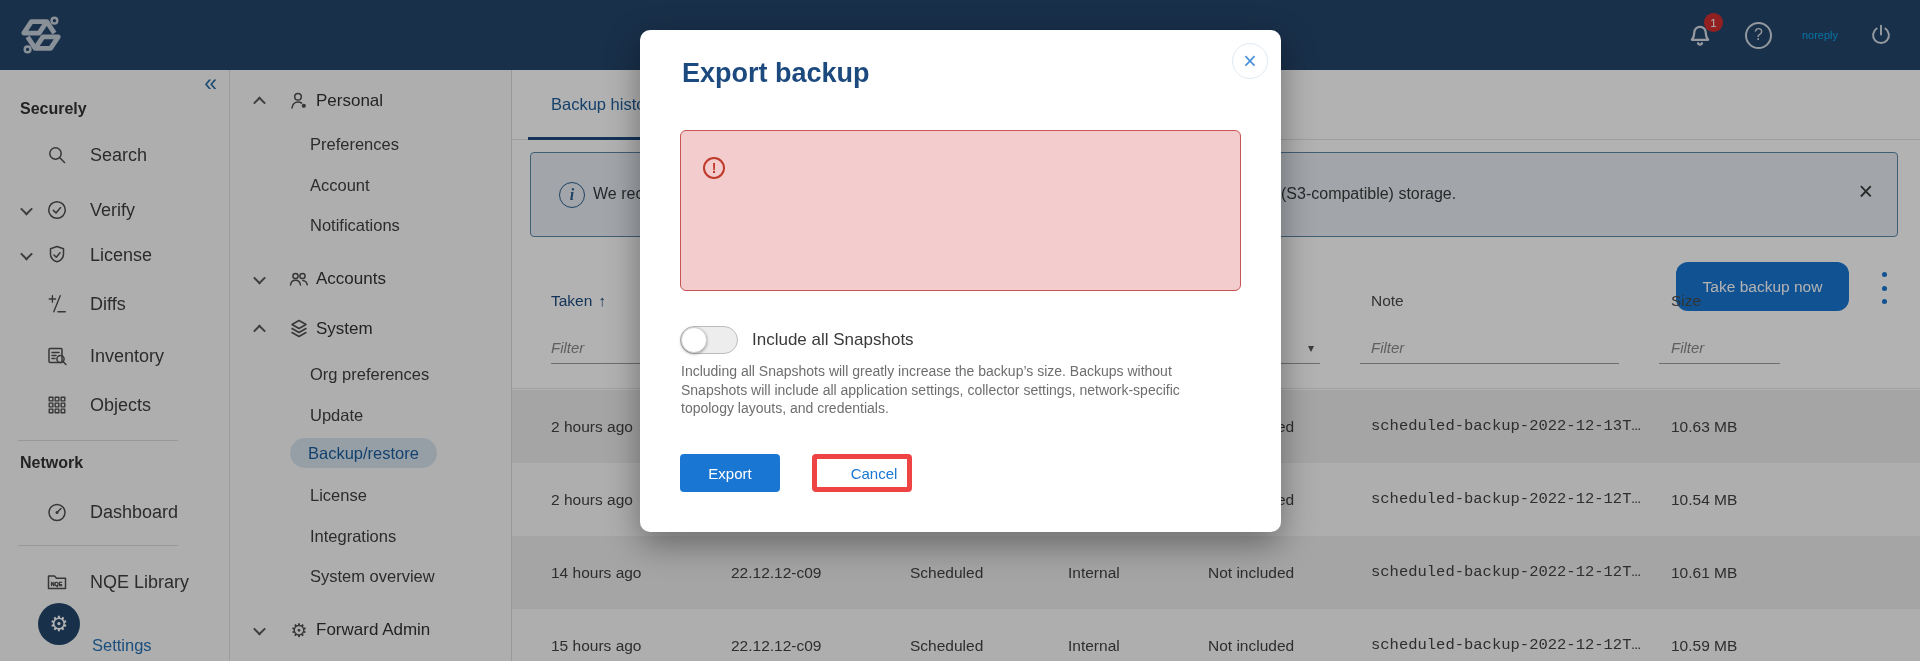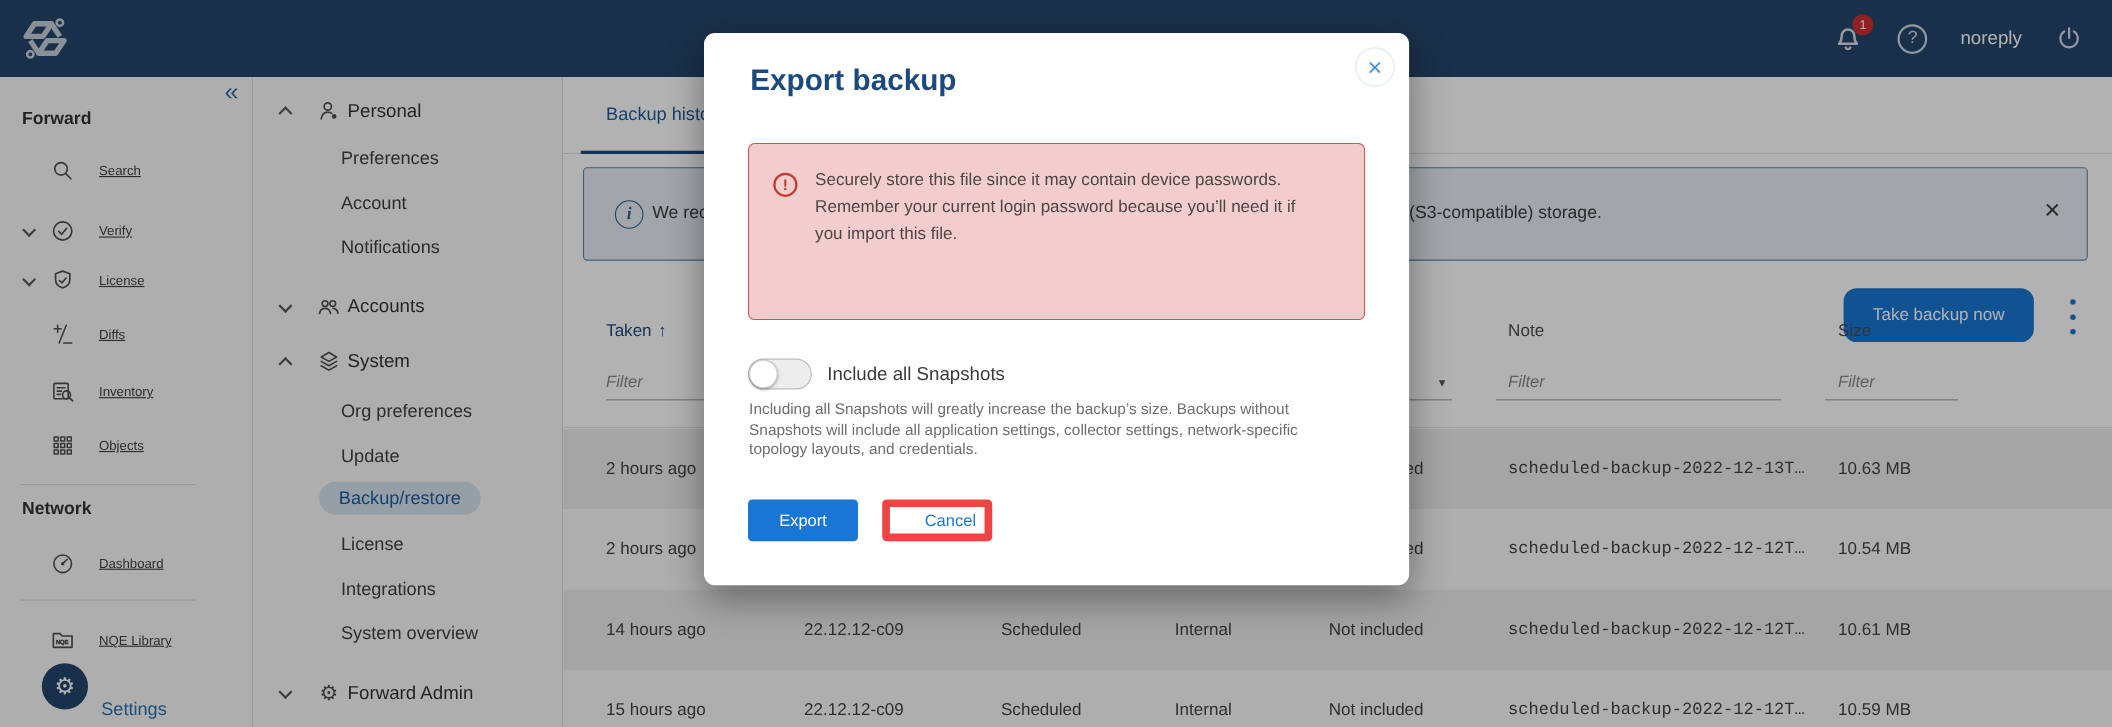--- a/index.html
+++ b/index.html
@@ -10,35 +10,35 @@
   
   .topbar { position:absolute; left:0; top:0; width:1920px; height:70px; background:#24466b;
             display:flex; align-items:center; justify-content:space-between; padding:0 26px 0 18px; }
   .logo { width:46px; height:46px; }
   .topbar-right { display:flex; align-items:center; gap:30px; }
   .bell-wrap { position:relative; width:30px; height:30px; cursor:pointer; }
   .badge { position:absolute; top:-7px; right:-8px; width:19px; height:19px; border-radius:50%;
            background:#d32f2f; color:#fff; font-size:11.5px; display:flex; align-items:center; justify-content:center; }
   .help-circle { width:27px; height:27px; border:2px solid #d3dae3; border-radius:50%; color:#d3dae3;
                  font-size:16px; display:flex; align-items:center; justify-content:center; cursor:pointer; }
-  .username { color:#ffffff; font-size:17px; }
+  .username { color:#0ea5e9; font-size:11px; }
   .icon-btn { cursor:pointer; }
 
   
   .body { position:absolute; left:0; top:70px; width:1920px; height:591px; display:flex; }
   .col1 { position:relative; width:230px; height:591px; background:#fafafa; border-right:1px solid #e0e0e0; }
   .col2 { position:relative; width:282px; height:591px; background:#fafafa; border-right:1px solid #dcdcdc; }
   .main { position:relative; flex:1; height:591px; background:#fff; }
 
   .collapse { position:absolute; top:2px; right:12px; color:#2d6da4; font-size:23px; cursor:pointer; line-height:1; }
   .sec-header { position:absolute; left:20px; font-size:16px; font-weight:700; color:#333; }
   .nav-row { position:absolute; left:0; width:100%; height:30px; display:flex; align-items:center; cursor:pointer; }
   .nav-row .chev { position:absolute; left:22px; }
   .nav-row .nicon { position:absolute; left:44px; width:26px; height:26px; display:flex; align-items:center; justify-content:center; }
-  .nav-row .nlabel { position:absolute; left:90px; font-size:12px; color:#3f3f3f;text-decoration:underline; }
+  .nav-row .nlabel { position:absolute; left:90px; font-size:18px; color:#3f3f3f; }
   .chev { width:9px; height:9px; border-right:2px solid #5a5a5a; border-bottom:2px solid #5a5a5a; display:inline-block; }
   .chev.down { transform:rotate(45deg) translate(-1px,-1px); }
   .chev.up { transform:rotate(-135deg) translate(-1px,-1px); }
   .divider1 { position:absolute; left:18px; width:160px; border-top:1px solid #dadada; }
   .settings-circle { position:absolute; left:38px; top:-7px; width:42px; height:42px; border-radius:50%;
                      background:#24466b; color:#fff; display:flex; align-items:center; justify-content:center; font-size:21px; }
   .settings-label { position:absolute; left:92px; font-size:16.5px; color:#2671b5;margin-top:27px; }
 
   
   .grp-row { position:absolute; left:0; width:100%; height:30px; display:flex; align-items:center; cursor:pointer; }
@@ -104,22 +104,22 @@
                 align-items:center; justify-content:center; }
   .alert-text { position:absolute; left:60px; top:21px; width:445px; font-size:15.5px; line-height:24.5px; color:#4a4644; }
   .toggle { position:absolute; left:40px; top:296px; width:58px; height:28px; border-radius:14px; background:#ededed;
             border:1px solid #bdbdbd; cursor:pointer; }
   .knob { position:absolute; left:0px; top:0px; width:26px; height:26px; border-radius:50%; background:#fff;
           border:1px solid #cfcfcf; box-shadow:0 1px 3px rgba(0,0,0,0.35); }
   .toggle-label { position:absolute; left:112px; top:300px; font-size:17px; color:#3a3a3a; }
   .modal-desc { position:absolute; left:41px; top:332px; width:555px; font-size:14px; line-height:18.5px; color:#6e6e6e; }
   .btn-export { position:absolute; left:40px; top:424px; width:100px; height:38px; background:#1976d2; color:#fff;
                 border:none; border-radius:4px; font-size:15px; font-weight:500; cursor:pointer; font-family:inherit; }
-  .btn-cancel { position:absolute; left:162px; top:424px; width:100px; height:38px; background:#fff; color:#1976d2;
-                border:7px solid #ef4444; border-radius:4px; font-size:15px; font-weight:500; cursor:pointer; font-family:inherit;padding-left:24px; }
+  .btn-cancel { position:absolute; left:172px; top:424px; width:100px; height:38px; background:#fff; color:#1976d2;
+                border:5px solid #ef4444; border-radius:4px; font-size:15px; font-weight:500; cursor:pointer; font-family:inherit;padding-left:24px; }
 
   svg.nav { stroke:#4f4f4f; stroke-width:1.5; fill:none; stroke-linecap:round; stroke-linejoin:round; }
   svg.white { stroke:#d7dde6; stroke-width:1.8; fill:none; stroke-linecap:round; stroke-linejoin:round; }
 </style>
 </head>
 <body>
 
 <div class="page">
 
   <header class="topbar">
@@ -147,21 +147,21 @@
         <path d="M12 3.5v8"></path>
         <path d="M8 6a7.3 7.3 0 1 0 8 0"></path>
       </svg>
     </div>
   </header>
 
   <div class="body">
 
     <nav class="col1">
       <span class="collapse">«</span>
-      <div class="sec-header" style="top:30px;">Forward</div>
+      <div class="sec-header" style="top:30px;">Securely</div>
 
       <div class="nav-row" style="top:70px;">
         <span class="nicon">
           <svg class="nav" width="24" height="24" viewBox="0 0 24 24">
               <circle cx="10.5" cy="10.5" r="5.7"></circle>
               <path d="M14.8 14.8 L19.5 19.5"></path>
             </svg>
         </span>
         <span class="nlabel">Search</span>
       </div>
@@ -408,24 +408,20 @@
   </div>
 
   <div class="overlay"></div>
 
   <div class="modal">
     <div class="modal-close">×</div>
     <h1 class="modal-title">Export backup</h1>
 
     <div class="alert">
       <span class="alert-icon">!</span>
-      <div class="alert-text">
-        <div>Securely store this file since it may contain device passwords.</div>
-        <div>Remember your current login password because you’ll need it if you import this file.</div>
-      </div>
     </div>
 
     <div class="toggle">
       <span class="knob"></span>
     </div>
     <span class="toggle-label">Include all Snapshots</span>
 
     <p class="modal-desc">Including all Snapshots will greatly increase the backup’s size. Backups without Snapshots will include all application settings, collector settings, network-specific topology layouts, and credentials.</p>
 
     <button class="btn-export">Export</button>

